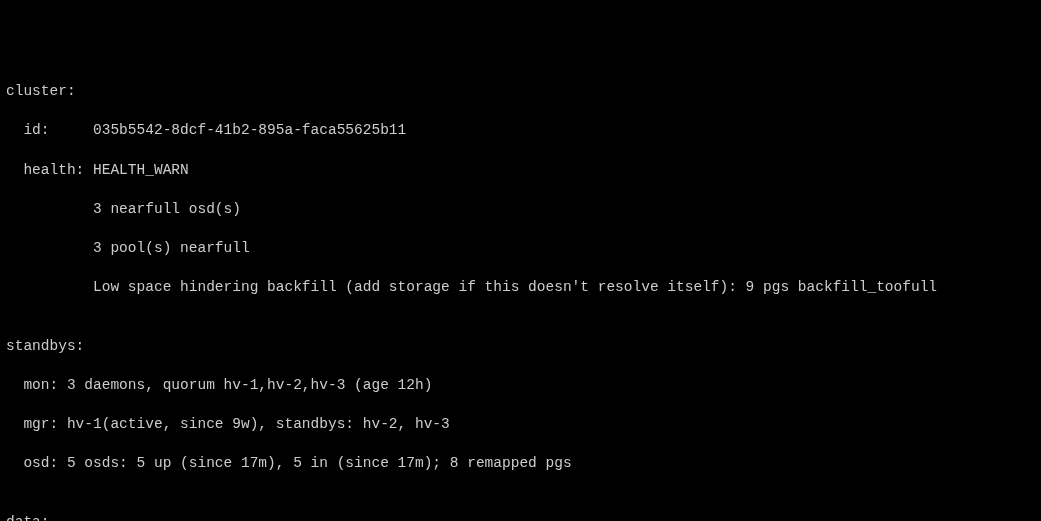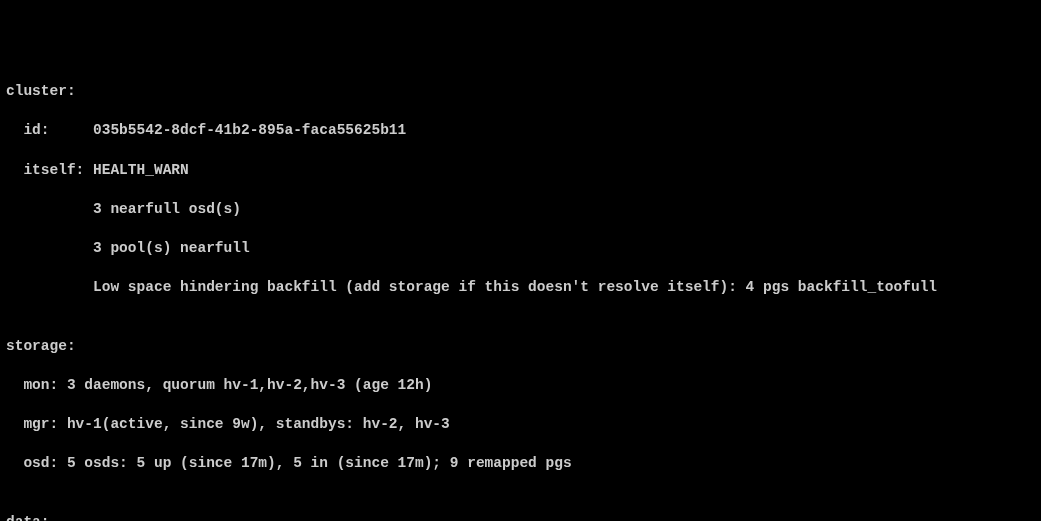--- a/index.html
+++ b/index.html
@@ -8,38 +8,38 @@
       color: #ccc;
       font-family: "Courier New", Courier, monospace;
       font-size: 14.5px;
       line-height: 1.35;
       padding: 4px 6px;
       white-space: pre;
       width: 1041px;
       height: 521px;
       overflow: hidden;
     }
-    .line { white-space: pre; font-weight: bold; }
+    .line { white-space: pre; }
   </style>
 </head>
 <body>
 
 
 
 <div class="line">cluster:</div>
 <div class="line"><span>  id:     </span><span>035b5542-8dcf-41b2-895a-faca55625b11</span></div>
-<div class="line"><span>  itself: </span><span>HEALTH_WARN</span></div>
+<div class="line"><span>  health: </span><span>HEALTH_WARN</span></div>
 <div class="line">          3 nearfull osd(s)</div>
 <div class="line">          3 pool(s) nearfull</div>
-<div class="line">          Low space hindering backfill (add storage if this doesn't resolve itself): 4 pgs backfill_toofull</div>
+<div class="line">          Low space hindering backfill (add storage if this doesn't resolve itself): 9 pgs backfill_toofull</div>
 <div class="line"></div>
-<div class="line">storage:</div>
+<div class="line">standbys:</div>
 <div class="line">  mon: 3 daemons, quorum hv-1,hv-2,hv-3 (age 12h)</div>
 <div class="line">  mgr: hv-1(active, since 9w), standbys: hv-2, hv-3</div>
-<div class="line">  osd: 5 osds: 5 up (since 17m), 5 in (since 17m); 9 remapped pgs</div>
+<div class="line">  osd: 5 osds: 5 up (since 17m), 5 in (since 17m); 8 remapped pgs</div>
 <div class="line"></div>
 <div class="line">data:</div>
 
 
 
 
 
 
 
 

